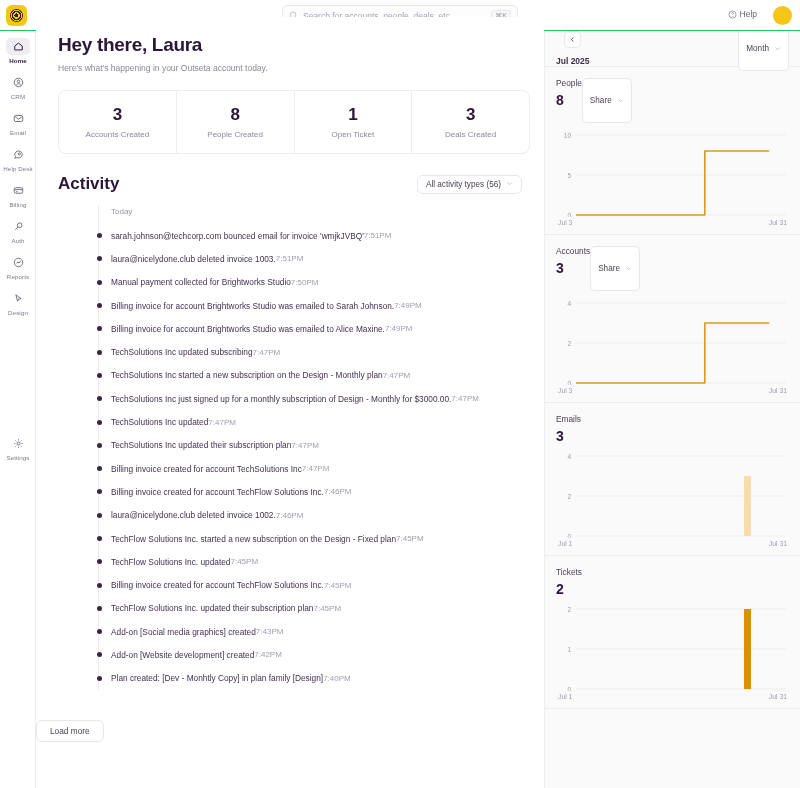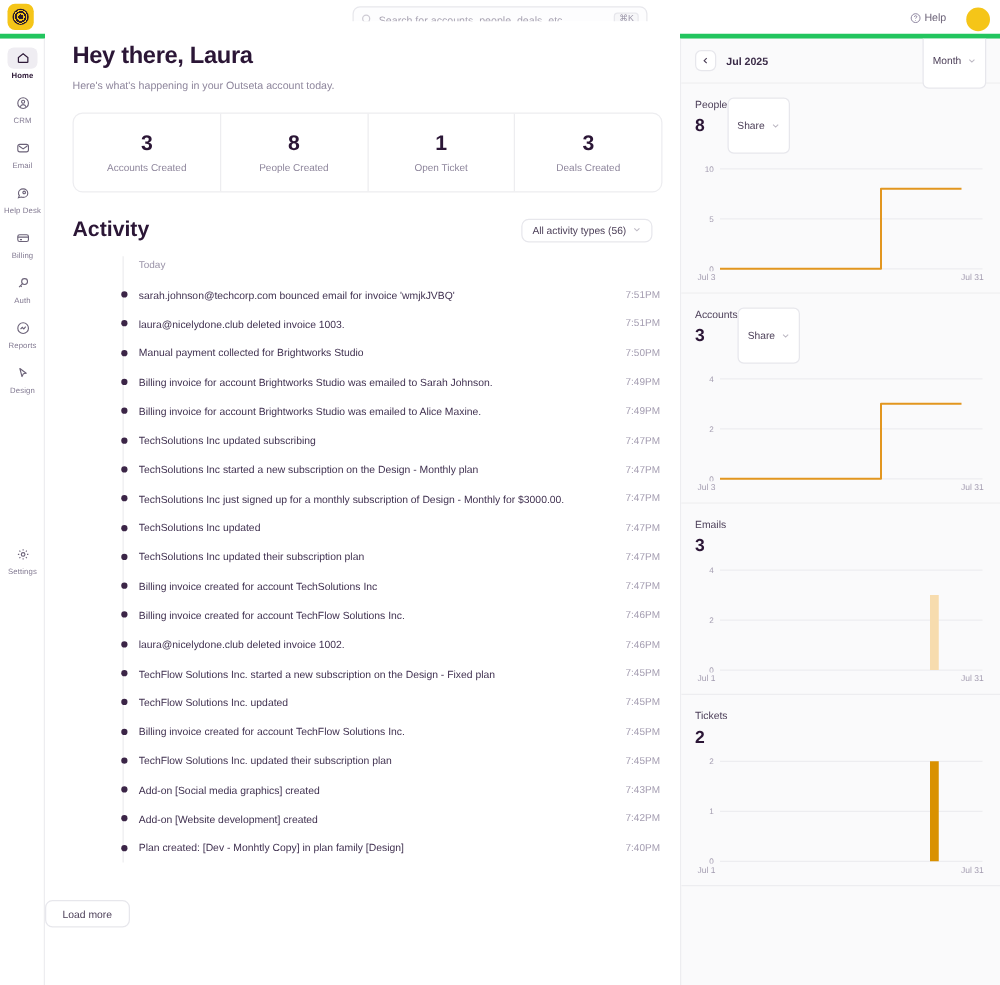--- a/index.html
+++ b/index.html
@@ -8,21 +8,21 @@
     font-family: "Liberation Sans", sans-serif;
     background: #ffffff;
     color: #2e1a38;
     overflow: hidden;
   }
 
   
   .topbar {
     position: absolute; top: 0; left: 0; width: 800px; height: 31px;
     background: #ffffff;
-    border-bottom: 4px solid #22c55e;
+    border-bottom: 1px solid #22c55e;
     display: flex; align-items: center;
   }
   .logo {
     width: 21px; height: 21px; margin-left: 6px;
     border-radius: 6px; background: #f5c518;
     display: flex; align-items: center; justify-content: center;
   }
   .logo-rings { width: 13px; height: 13px; border-radius: 50%;
     background: radial-gradient(circle,
       #2b1b2e 0 2px, #f5c518 2px 3.2px,
@@ -117,21 +117,21 @@
     font-family: "Liberation Sans", sans-serif;
   }
   .chev { width: 7px; height: 7px; opacity: .5; }
 
   .timeline {
     margin: 11px 0 0 62px; width: 432px;
     border-left: 1px solid #ededf0; padding-left: 0;
   }
   .tl-day { font-size: 8px; color: #9a93a8; padding: 2px 0 8px 12px; }
   .tl-row {
-    display: flex; align-items: center; justify-content: space-between;
+    display: flex; align-items: center; justify-content: flex-start;
     height: 23.3px; padding-left: 12px; position: relative;
   }
   .tl-dot {
     position: absolute; left: -2.5px; top: 50%;
     width: 5px; height: 5px; margin-top: -2.5px;
     border-radius: 50%; background: #3b2547;
   }
   .tl-text { font-size: 8.3px; color: #403150; white-space: nowrap; }
   .tl-time { font-size: 8px; color: #a39cb0; flex: 0 0 auto; padding-right: 2px; }
 
@@ -148,21 +148,21 @@
     position: absolute; left: 544px; top: 31px;
     width: 256px; height: 757px;
     background: #fafafb; border-left: 1px solid #ededf0;
     overflow: hidden;
   }
   .right-head {
     height: 36px; display: flex; align-items: center;
     justify-content: space-between; padding: 0 11px;
     border-bottom: 1px solid #ededf0; background: #fafafb;
   }
-  .rh-left { display: flex; align-items: center; gap: 8px; }
+  .rh-left { display: flex; align-items: center; gap: 8px; flex-direction: column; }
   .nav-prev {
     width: 17px; height: 17px; border: 1px solid #e7e7ec; border-radius: 5px;
     background: #fff; display: flex; align-items: center; justify-content: center;
     cursor: pointer;
   }
   .period { font-size: 8.5px; color: #3b2c48; font-weight: bold; }
   .pill {
     border: 1px solid #e7e7ec; border-radius: 5px; background: #fff;
     padding: 17px 7px; font-size: 8.2px; color: #4d4059;
     display: flex; align-items: center; gap: 5px; cursor: pointer;

